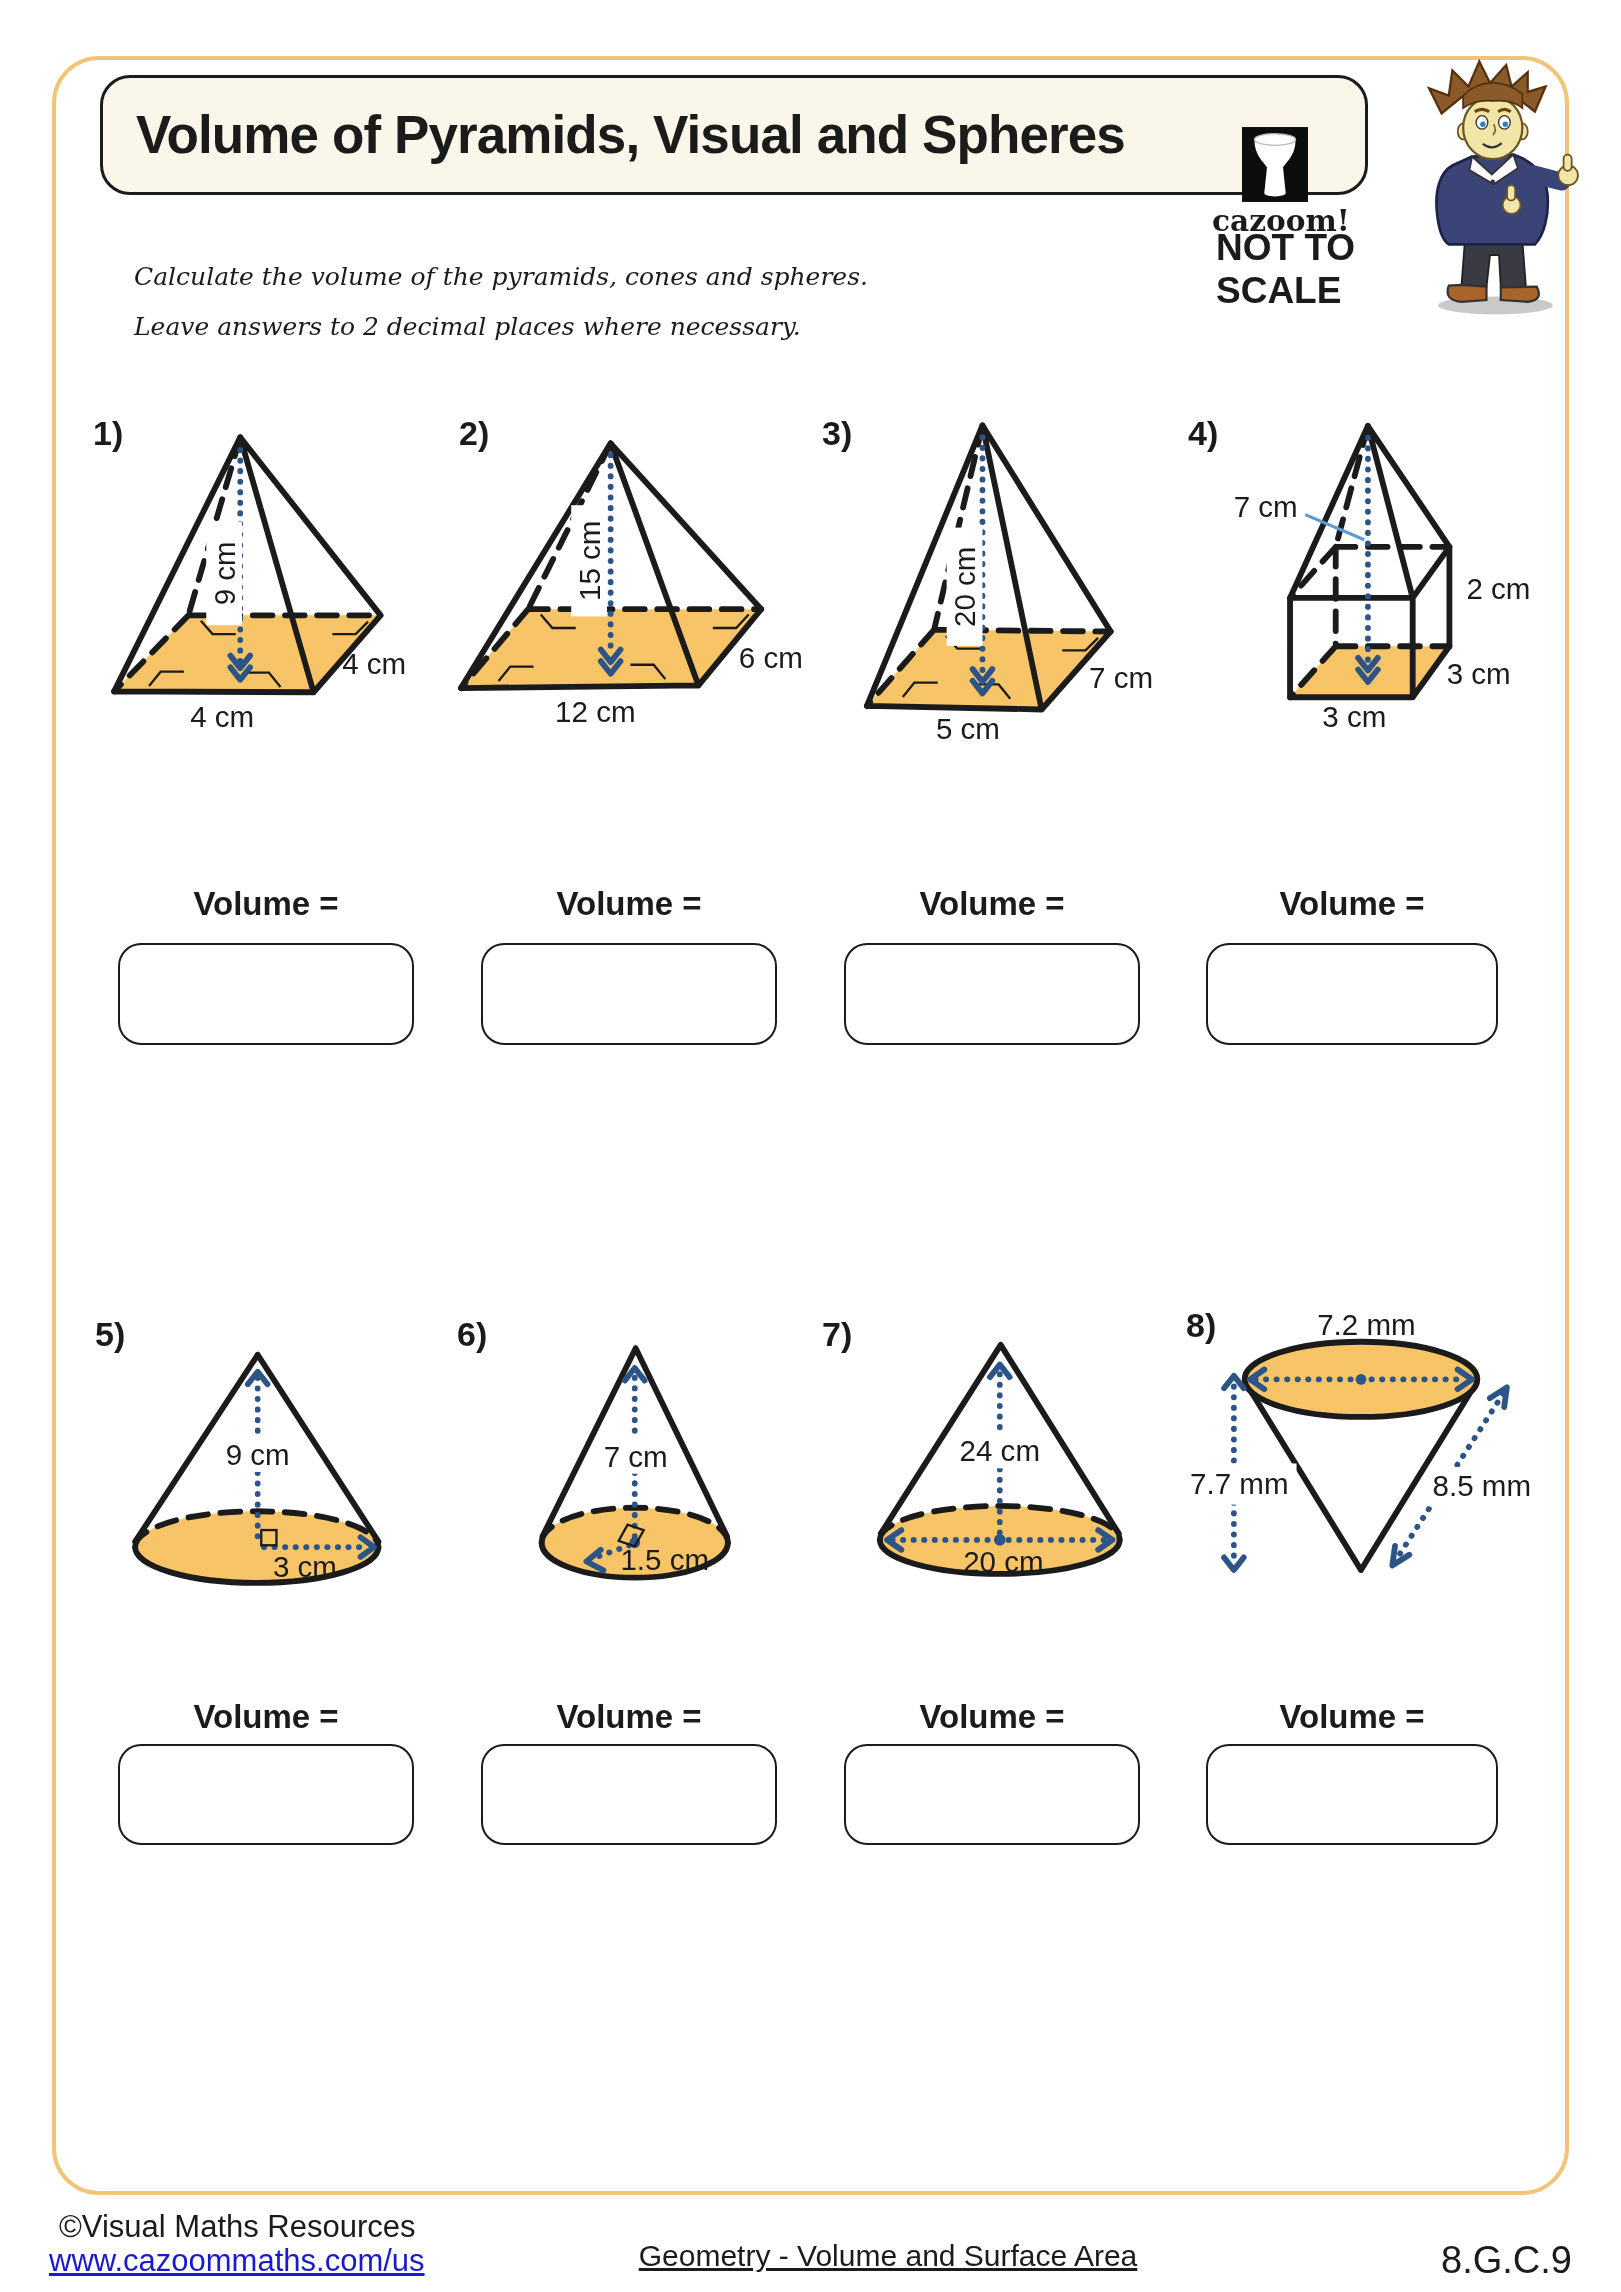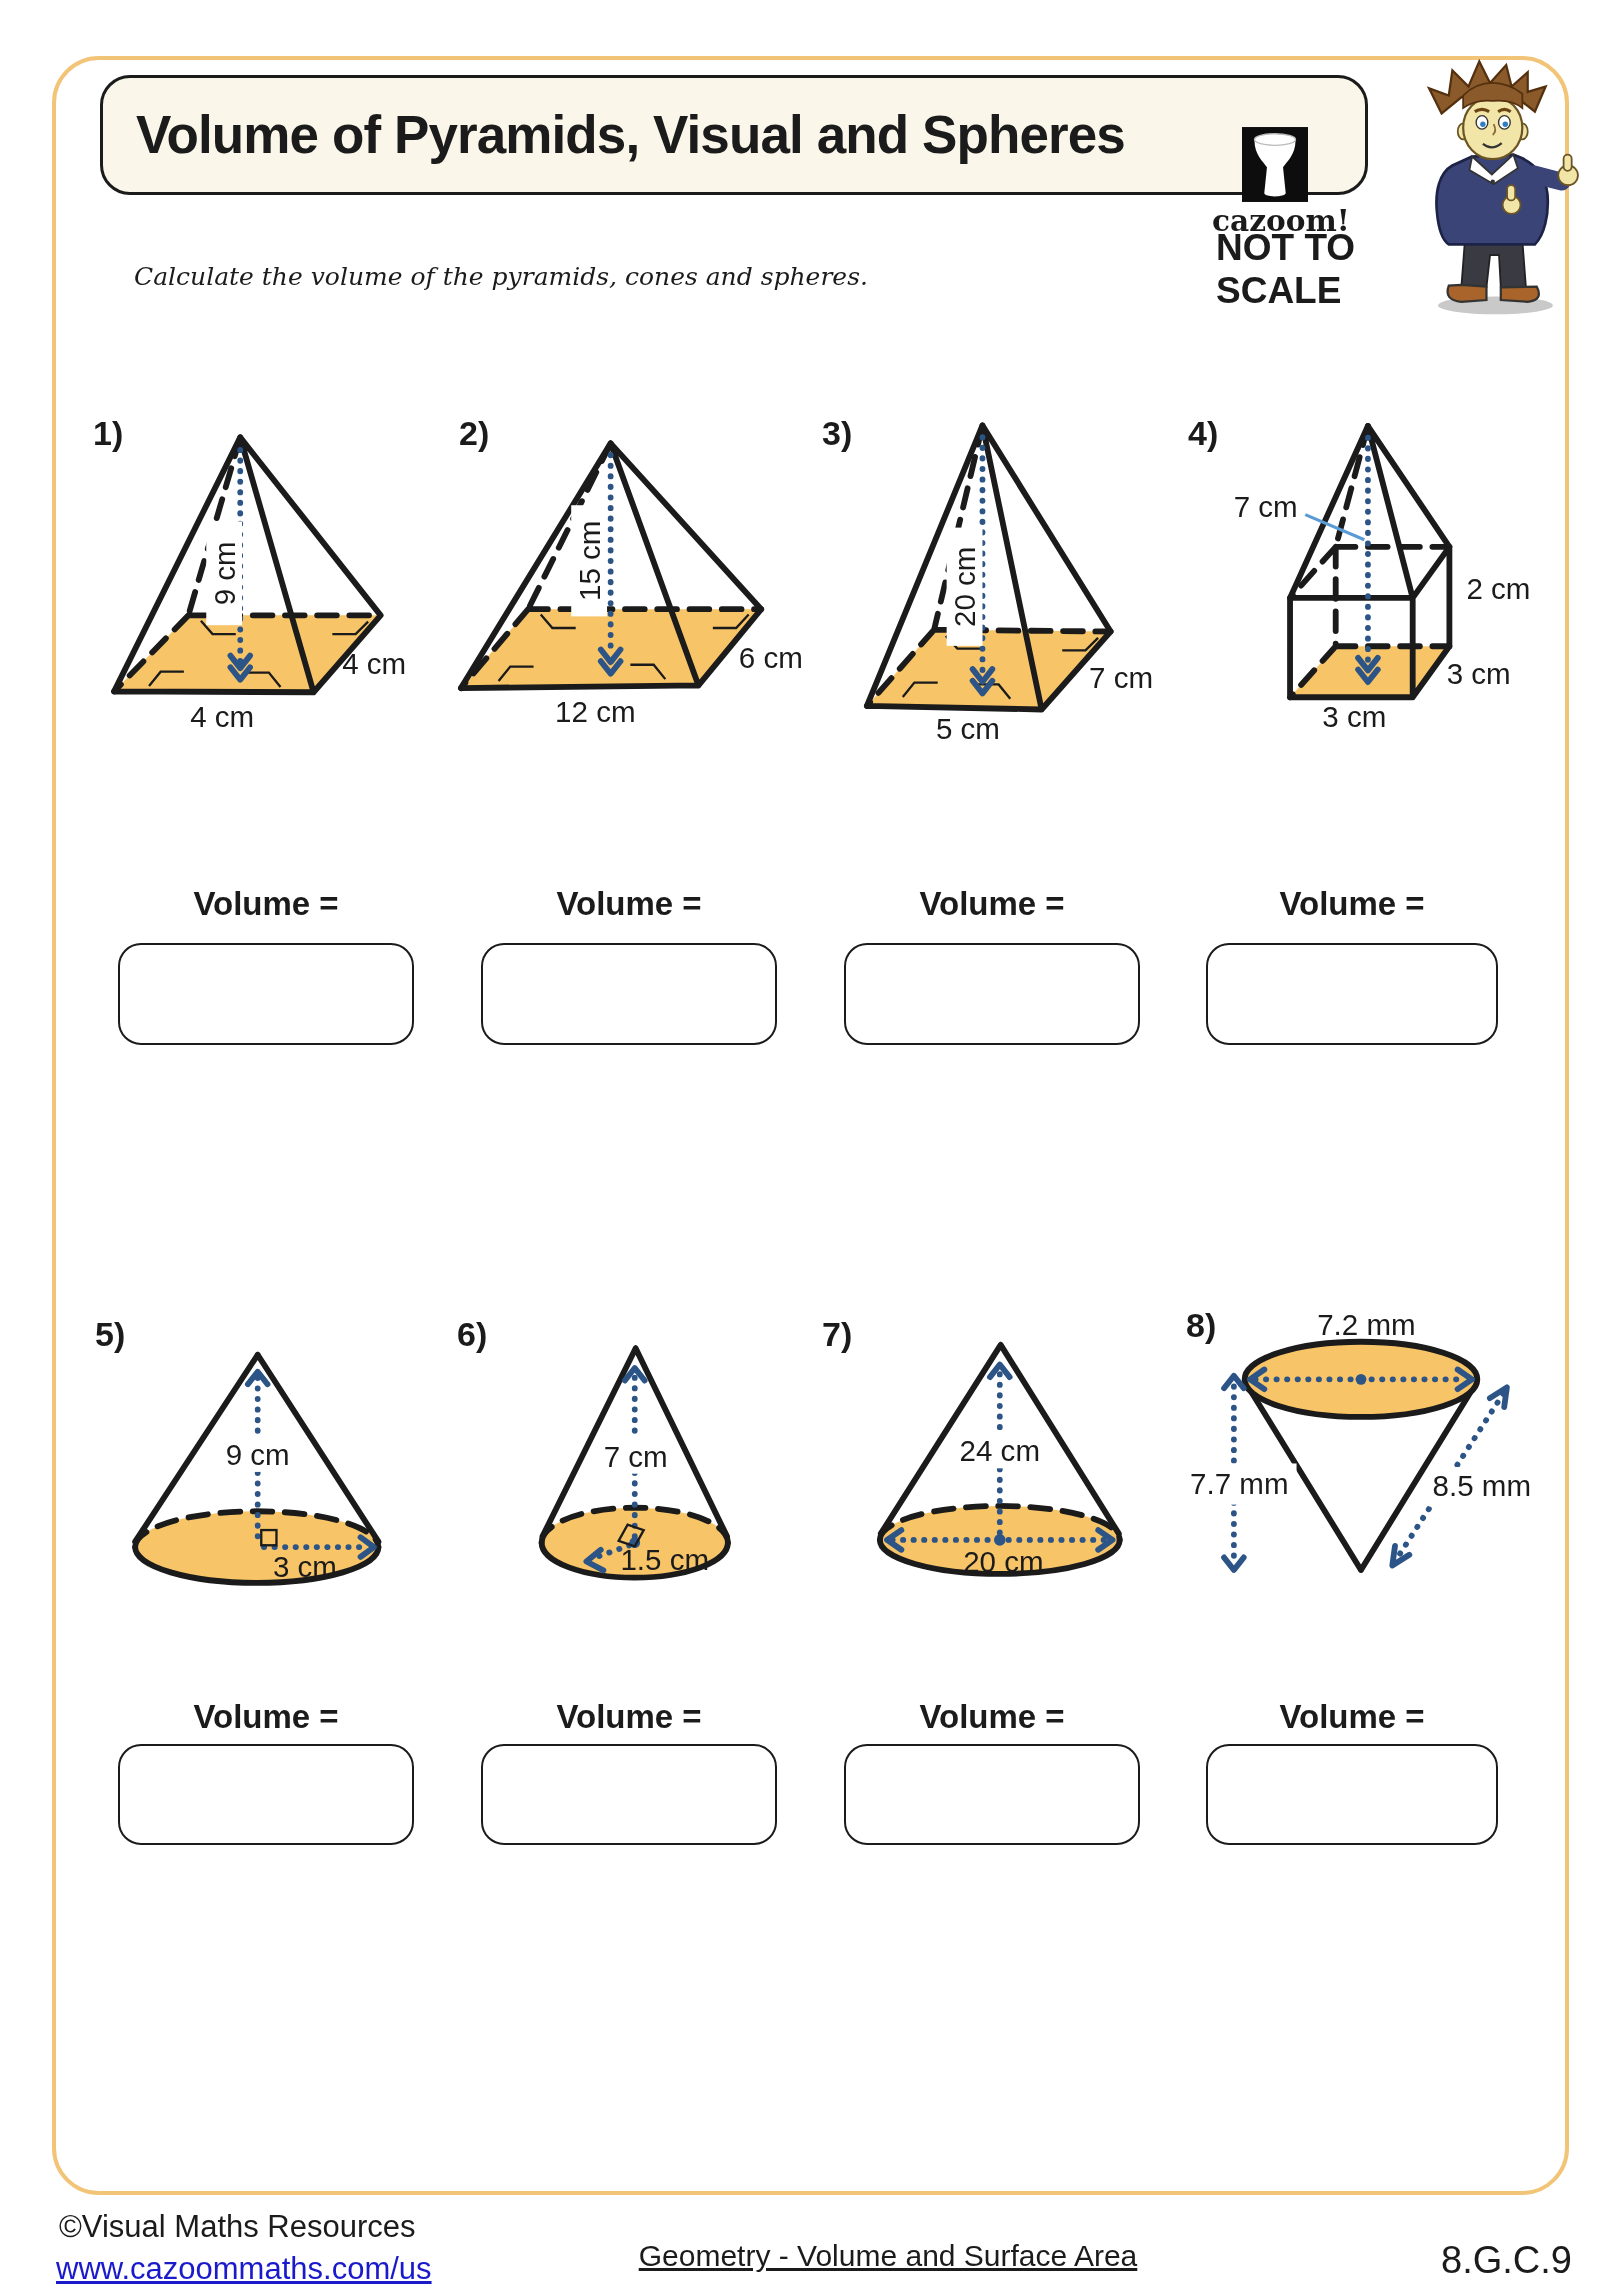--- a/index.html
+++ b/index.html
@@ -98,20 +98,21 @@
   <path d="M108,98 Q118,106 129,97" fill="none" stroke="#333" stroke-width="2.5"></path>
 </svg>
 
 <div class="abs nts">
   <div>NOT TO</div>
   <div>SCALE</div>
 </div>
 
 <div class="abs instructions">
   <div>Calculate the volume of the pyramids, cones and spheres.</div>
+  <div>Leave answers to 2 decimal places where necessary.</div>
 </div>
 
 <div class="abs pnum" style="left:93px; top:414px;">1)</div>
 <svg class="abs" style="left:90px; top:430px;" width="313" height="309" viewBox="0 0 350 345">
   <polygon class="fillO" points="27,292 250,293 325,207 110,207"></polygon>
   <path class="edge dash" d="M110,207 L27,292 M110,207 L325,207 M168,8 L110,207"></path>
   <path class="edge" d="M168,8 L27,292 M168,8 L250,293 M168,8 L325,207 M27,292 L250,293 M250,293 L325,207"></path>
   <path class="mark" d="M66,286 L79,270 L105,270"></path>
   <path class="mark" d="M213,287 L200,271 L174,271"></path>
   <path class="mark" d="M124,213 L137,228 L163,228"></path>
@@ -257,16 +258,16 @@
 <div class="abs vol-label" style="left:118px; top:1698px; width:296px;">Volume =</div>
 <div class="abs vol-label" style="left:481px; top:1698px; width:296px;">Volume =</div>
 <div class="abs vol-label" style="left:844px; top:1698px; width:296px;">Volume =</div>
 <div class="abs vol-label" style="left:1206px; top:1698px; width:292px;">Volume =</div>
 <div class="abs ans-box" style="left:118px; top:1744px; width:296px; height:101px;"></div>
 <div class="abs ans-box" style="left:481px; top:1744px; width:296px; height:101px;"></div>
 <div class="abs ans-box" style="left:844px; top:1744px; width:296px; height:101px;"></div>
 <div class="abs ans-box" style="left:1206px; top:1744px; width:292px; height:101px;"></div>
 
 <div class="abs foot" style="left:59px; top:2209px;">©Visual Maths Resources</div>
-<div class="abs foot-link" style="left:56px; top:2243px;margin-top:8px;">www.cazoommaths.com/us</div>
+<div class="abs foot-link" style="left:49px; top:2243px;">www.cazoommaths.com/us</div>
 <div class="abs foot-center" style="left:261px; top:2239px; width:1254px;text-decoration:underline;">Geometry - Volume and Surface Area</div>
 <div class="abs foot" style="left:1380px; top:2239px; width:192px; text-align:right; font-size:38px;">8.G.C.9</div>
 
 
 </body></html>

